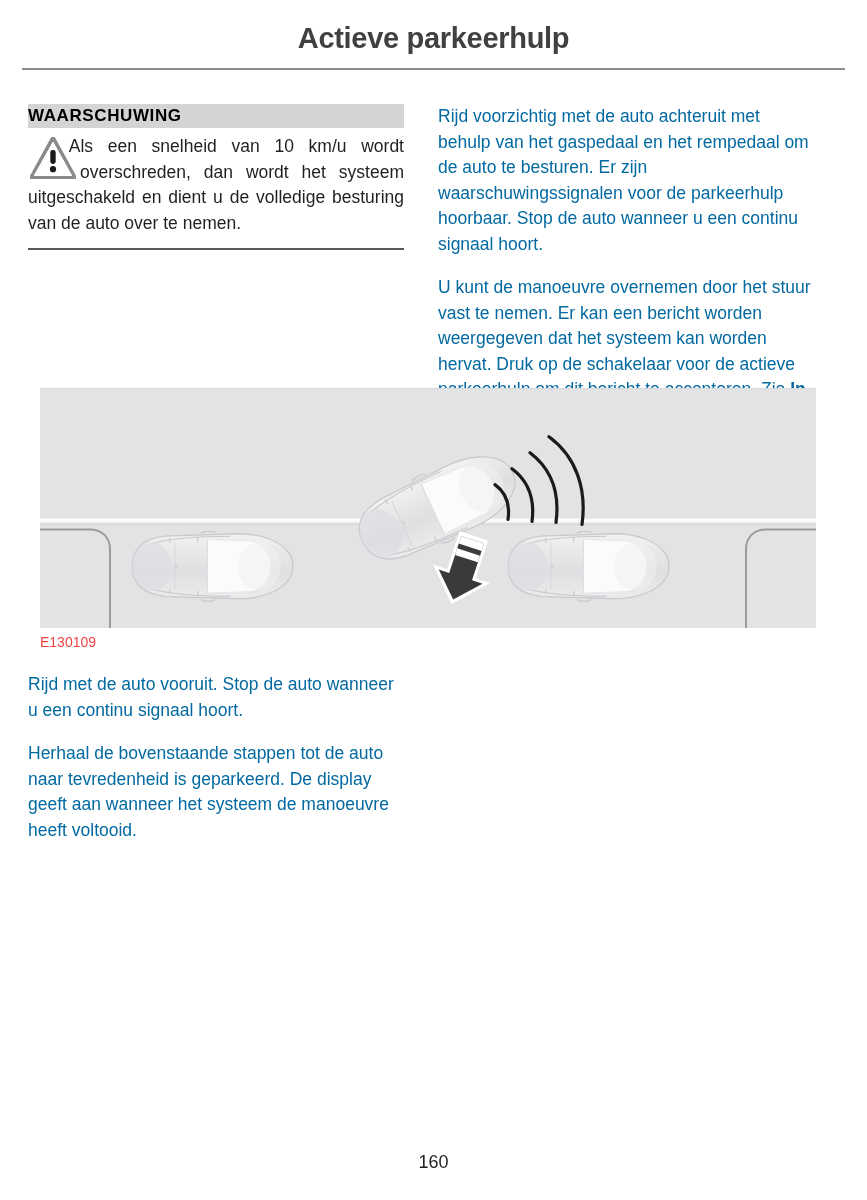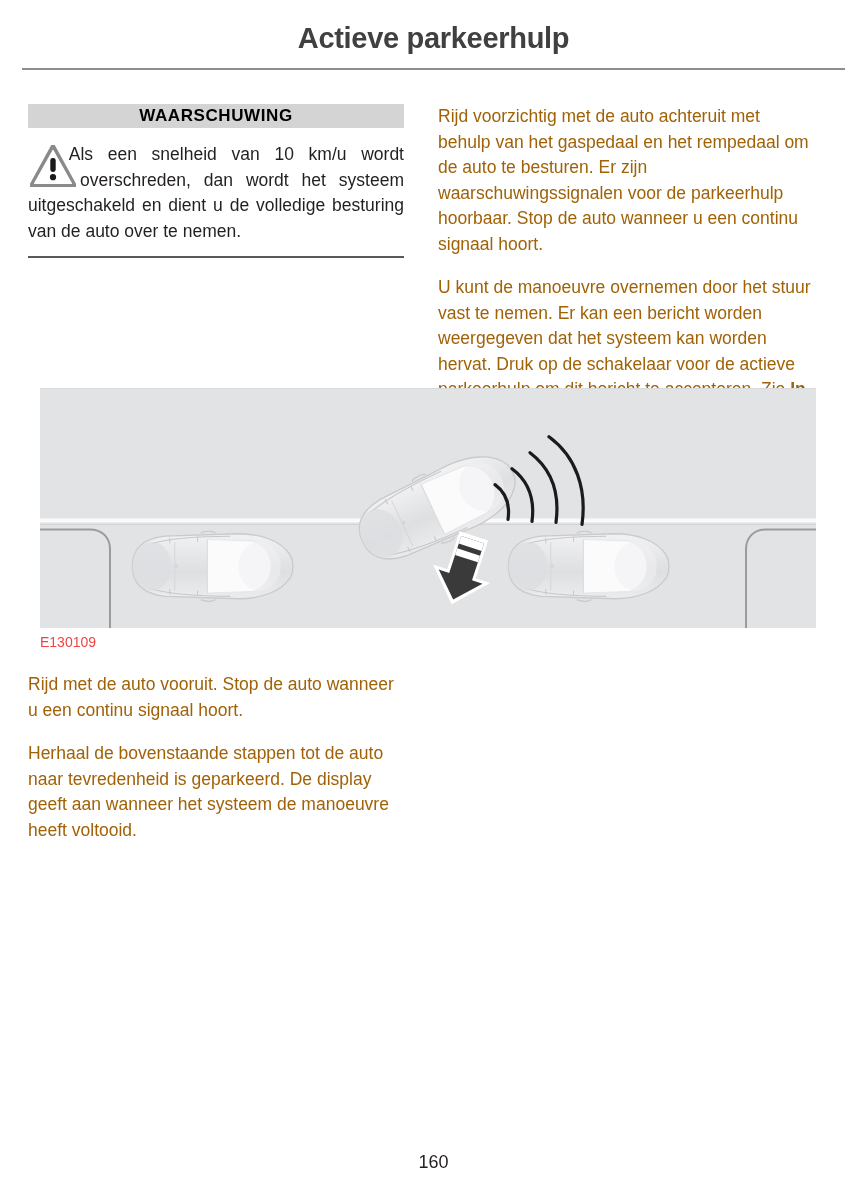--- a/index.html
+++ b/index.html
@@ -29,29 +29,29 @@
   }
 
   
   .col-left{ position:absolute; left:28px; top:104px; width:376px; }
   .col-right{ position:absolute; left:438px; top:104px; width:378px; }
 
   
   .warn-bar{
     background:#d4d4d4;
     height:24px;
-    text-align:center;
+    text-align:left;
     font-size:17px; font-weight:bold;
     letter-spacing:0.6px;
     color:#000;
     line-height:24px;
   }
   .warn-body{
     position:relative;
-    padding-top:14px;
+    padding-top:6px;
     font-size:17.5px;
     line-height:25.5px;
     color:#231f20;
     text-align:justify;
   }
   .warn-icon{
     float:left;
     width:46px; height:42px;
     margin:3px 4px 0 2px;
     shape-outside: polygon(0 100%, 50% 0, 100% 100%);
@@ -59,21 +59,21 @@
   .warn-rule{
     margin-top:12px;
     height:2px; background:#58595b;
   }
 
   
   p.para{
     margin:0 0 18px 0;
     font-size:17.5px;
     line-height:25.5px;
-    color:#a16207;
+    color:#0369a1;
   }
   p.para:last-child{ margin-bottom:0; }
   .b{ font-weight:bold; }
 
   
   .figure{
     position:absolute;
     left:40px; top:388px;
     width:776px; height:240px;
     background:#e2e3e5;

